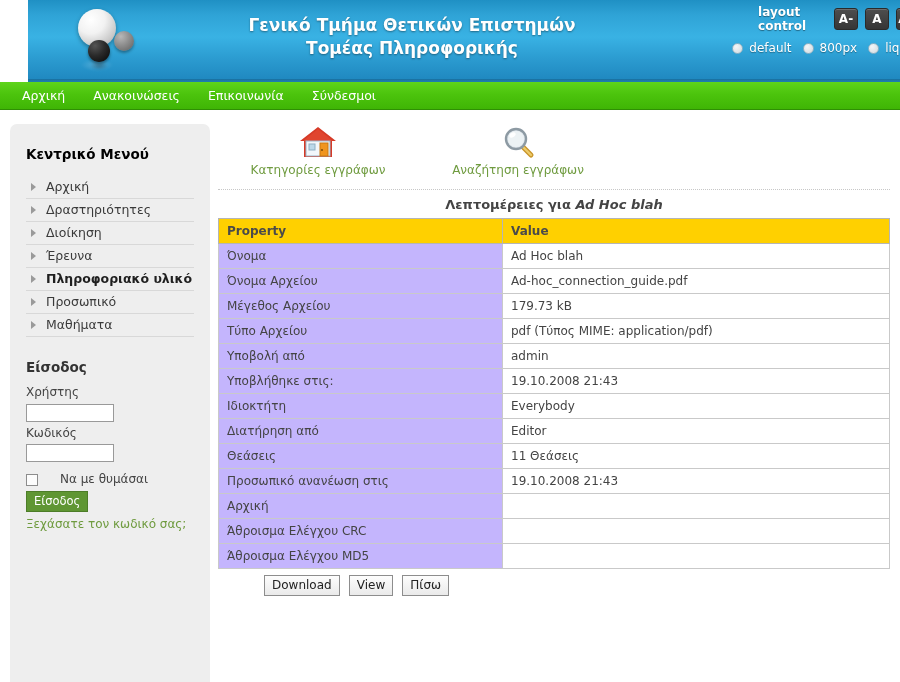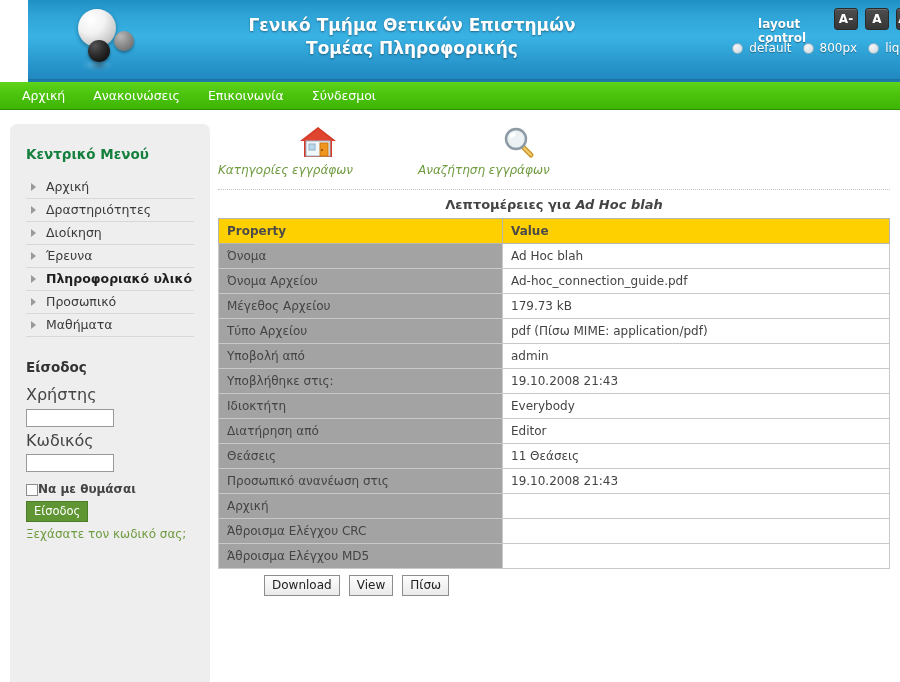--- a/index.html
+++ b/index.html
@@ -55,21 +55,21 @@
     background: radial-gradient(ellipse at center, #000 0%, rgba(0,0,0,0) 72%); opacity:0.3; }
 
   .site-title {
     position: absolute; left: 104px; top: 14px; width: 560px;
     color: #ffffff; font-weight: bold; font-size: 17px; line-height: 23px;
     text-align: center;
     text-shadow: 0 1px 2px rgba(0,0,0,0.4);
   }
 
   .layout-control {
-    position: absolute; right: 122px; top: 17px;
+    position: absolute; right: 122px; top: 5px;
     color: #ffffff; font-size: 12px; font-weight: bold; line-height: 14px;
     text-align: left;
     text-shadow: 0 1px 1px rgba(0,0,0,0.4);
   }
   .fontbtns { position: absolute; right: 8px; top: 8px; display: flex; gap: 7px; }
   .fontbtn {
     width: 24px; height: 22px;
     background: linear-gradient(to bottom, #4e4e4e, #363636);
     border: 1px solid #2a2a2a; border-radius: 3px;
     color: #ffffff; font-size: 12px; font-weight: bold;
@@ -110,21 +110,21 @@
 
   
   .sidebar {
     position: absolute; left: 10px; top: 14px;
     width: 200px; height: 610px;
     background: #eeeeee;
     border-radius: 7px 7px 0 0;
     padding: 14px 16px 0 16px;
   }
   .side-h {
-    font-size: 13.5px; font-weight: bold; color: #15803d;
+    font-size: 13.5px; font-weight: bold; color: #000000;
     margin: 8px 0 14px 0;
   }
   .menu { list-style: none; margin: 0 0 22px 0; padding: 0; }
   .menu li {
     border-bottom: 1px solid #d8d8d8;
     padding: 3px 0 4px 0;
     display: flex; align-items: center;
     cursor: pointer;
   }
   .arrow {
@@ -134,29 +134,29 @@
     border-bottom: 4px solid transparent;
     margin: 0 10px 0 5px;
   }
   .menu li span.lbl { font-size: 12.5px; color: #3a3a3a; }
   .menu li.active span.lbl { font-weight: bold; color: #1f1f1f; }
 
   .login-h {
     font-size: 13.5px; font-weight: bold; color: #333;
     margin: 0 0 10px 0;
   }
-  .fld-label { font-size: 16px; color: #444; margin-bottom: 2px; }
+  .fld-label { font-size: 12px; color: #444; margin-bottom: 2px; }
   .fld {
     width: 88px; height: 18px;
     border: 1px solid #999; background: #fff;
     margin-bottom: 4px;
     font-size: 11px; padding: 0 3px;
     font-family: "DejaVu Sans", "Liberation Sans", sans-serif;
   }
-  .remember { display: flex; align-items: flex-end; gap: 0; margin: 6px 0 4px 0; font-weight: bold; }
+  .remember { display: flex; align-items: flex-end; gap: 22px; margin: 6px 0 4px 0; }
   .cbox {
     width: 12px; height: 12px; border: 1px solid #8c8c8c; background: #fcfcfc;
     display: inline-block; cursor: pointer;
   }
   .remember span { font-size: 12px; color: #444; }
   .login-btn {
     display: inline-block;
     background: #5f9633; color: #ffffff;
     font-size: 11.5px; padding: 2px 7px 3px 7px;
     border: 1px solid #4d7d28;
@@ -165,22 +165,22 @@
   }
   .forgot {
     font-size: 12px; color: #6f9b3f; text-decoration: none;
     display: block; cursor: pointer;
   }
 
   
   .main { position: absolute; left: 218px; top: 0; width: 672px; }
   .shortcuts { display: flex; padding: 14px 0 6px 0; }
   .shortcut {
-    width: 200px; cursor: pointer;
-    text-decoration: none; display: block; font-style: italic;
+    width: 200px; text-align: center; cursor: pointer;
+    text-decoration: none; display: block;
   }
   .shortcut .scl { font-size: 12px; color: #6f9b3f; margin-top: 3px; display: block; }
   .icon-house { display: block; margin: 0 auto; }
   .icon-mag { display: block; margin: 0 auto; }
 
   .dotted {
     border-top: 1px dotted #c7c7c7;
     margin: 6px 0 0 0; width: 672px;
   }
   .details-title {
@@ -198,21 +198,21 @@
     color: #4a4a4a; font-size: 12px; font-weight: bold;
     text-align: left; padding: 5px 8px;
     border: 1px solid #b5b5b5;
   }
   table.props th.c1 { width: 284px; }
   table.props td {
     font-size: 12px; color: #444;
     padding: 5px 8px; height: 25px;
     border: 1px solid #c9c9c9;
   }
-  table.props td.k { background: #a3a3a3; width: 284px; }
+  table.props td.k { background: #c4b5fd; width: 284px; }
   table.props td.v { background: #ffffff; }
 
   .btnrow { padding: 5px 0 0 46px; }
   .btn {
     display: inline-block;
     font-family: "DejaVu Sans", "Liberation Sans", sans-serif;
     font-size: 12px; color: #222;
     background: linear-gradient(to bottom, #fdfdfd, #eaeaea);
     border: 1px solid #8d8d8d;
     padding: 2px 7px 3px 7px;
@@ -369,21 +369,21 @@
         <tr>
           <td class="k">Όνομα Αρχείου</td>
           <td class="v">Ad-hoc_connection_guide.pdf</td>
         </tr>
         <tr>
           <td class="k">Μέγεθος Αρχείου</td>
           <td class="v">179.73 kB</td>
         </tr>
         <tr>
           <td class="k">Τύπο Αρχείου</td>
-          <td class="v">pdf (Πίσω MIME: application/pdf)</td>
+          <td class="v">pdf (Τύπος MIME: application/pdf)</td>
         </tr>
         <tr>
           <td class="k">Υποβολή από</td>
           <td class="v">admin</td>
         </tr>
         <tr>
           <td class="k">Υποβλήθηκε στις:</td>
           <td class="v">19.10.2008 21:43</td>
         </tr>
         <tr>

